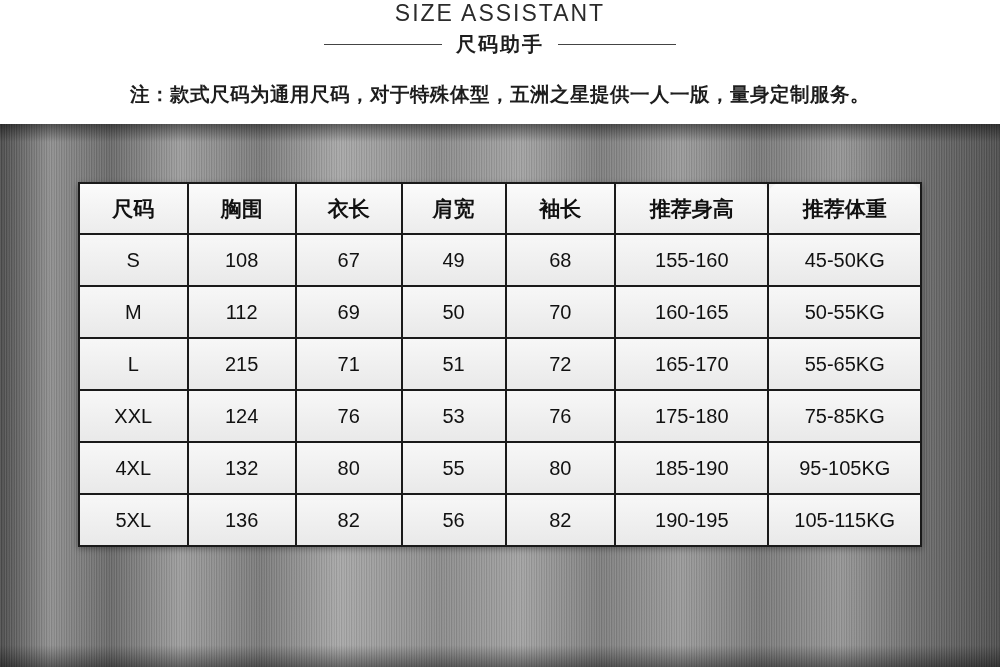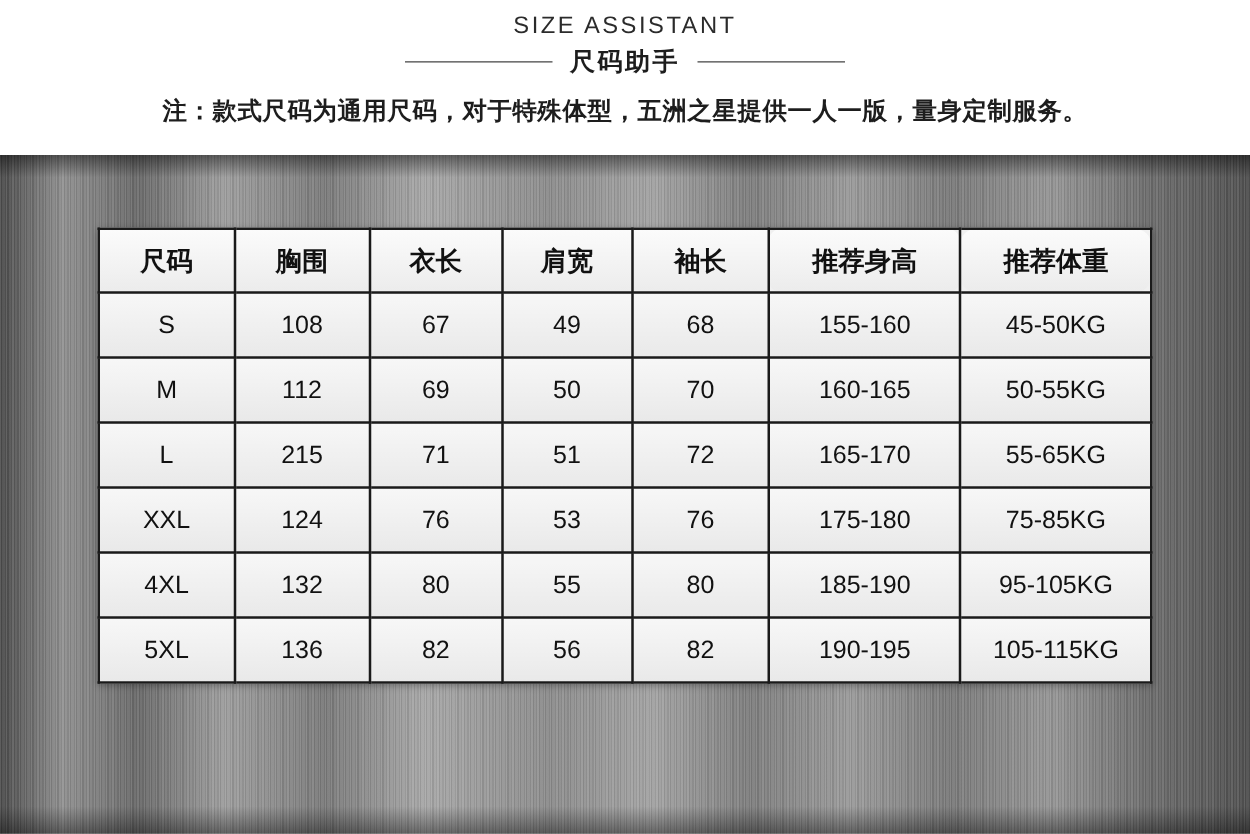--- a/index.html
+++ b/index.html
@@ -25,22 +25,22 @@
     position: absolute;
     left: 0;
     top: 0;
     width: 1000px;
     height: 124px;
     background: #ffffff;
     text-align: center;
   }
   .title-en {
     margin: 0;
-    padding-top: 10px;
-    font-size: 19px;
+    padding-top: 0;
+    font-size: 23px;
     letter-spacing: 2px;
     color: #2b2b2b;
     font-weight: 400;
     font-family: "Liberation Sans", sans-serif;
   }
   .title-cn-wrap {
     display: flex;
     align-items: center;
     justify-content: center;
     gap: 14px;
@@ -52,21 +52,21 @@
     background: #444;
   }
   .title-cn {
     font-size: 20px;
     font-weight: 700;
     color: #1d1d1d;
     letter-spacing: 2px;
     font-family: "DejaVu Sans", sans-serif;
   }
   .note {
-    margin-top: 12px;
+    margin-top: 23px;
     font-size: 19.5px;
     font-weight: 700;
     color: #1d1d1d;
     letter-spacing: 0.5px;
     font-family: Liberation Serif, serif;
   }
 
   
   .metal {
     position: absolute;

